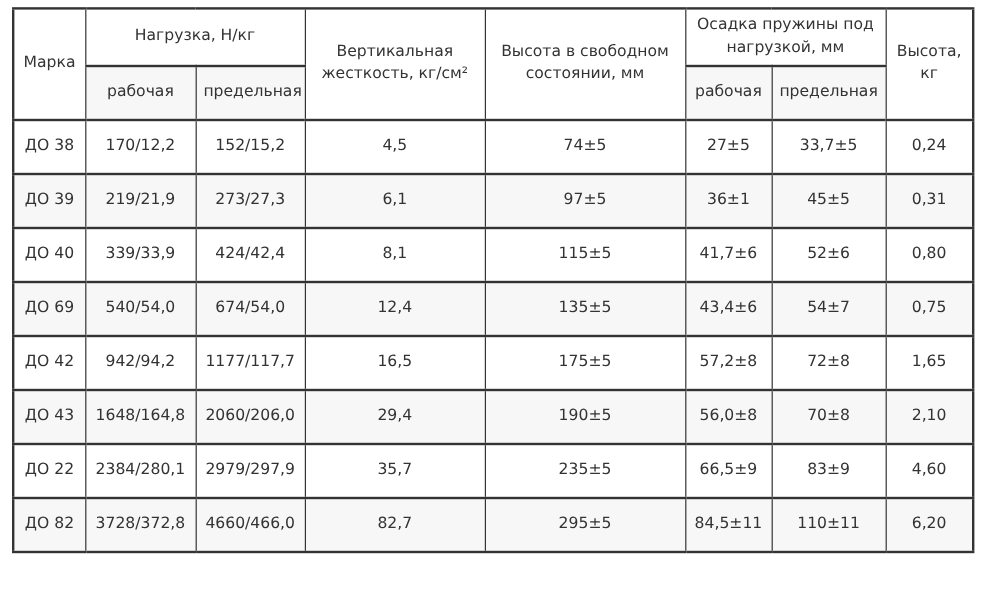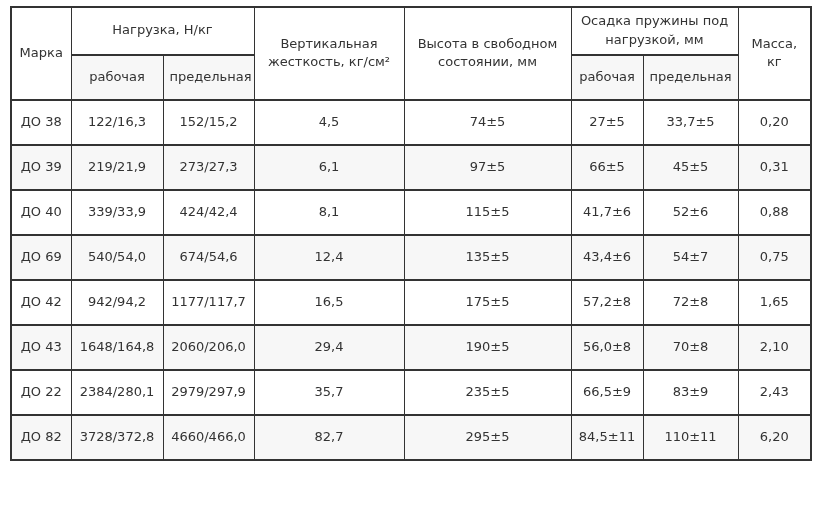--- a/index.html
+++ b/index.html
@@ -55,64 +55,64 @@
       <col style="width:95px">
       <col style="width:73px">
     </colgroup>
     <thead>
       <tr class="group-row">
         <th rowspan="2">Марка</th>
         <th colspan="2">Нагрузка, Н/кг</th>
         <th rowspan="2">Вертикальная жесткость, кг/см²</th>
         <th rowspan="2">Высота в свободном состоянии, мм</th>
         <th colspan="2">Осадка пружины под нагрузкой, мм</th>
-        <th rowspan="2">Масса, кг</th>
+        <th rowspan="2">Высота, кг</th>
       </tr>
       <tr class="sub-row">
         <th class="sub-cell">рабочая</th>
         <th class="sub-cell">предельная</th>
         <th class="sub-cell">рабочая</th>
         <th class="sub-cell">предельная</th>
       </tr>
     </thead>
     <tbody>
       <tr>
         <td>ДО 38</td>
-        <td>122/16,3</td>
+        <td>170/12,2</td>
         <td>152/15,2</td>
         <td>4,5</td>
         <td>74±5</td>
         <td>27±5</td>
         <td>33,7±5</td>
-        <td>0,20</td>
+        <td>0,24</td>
       </tr>
       <tr>
         <td>ДО 39</td>
         <td>219/21,9</td>
         <td>273/27,3</td>
         <td>6,1</td>
         <td>97±5</td>
-        <td>66±5</td>
+        <td>36±1</td>
         <td>45±5</td>
         <td>0,31</td>
       </tr>
       <tr>
         <td>ДО 40</td>
         <td>339/33,9</td>
         <td>424/42,4</td>
         <td>8,1</td>
         <td>115±5</td>
         <td>41,7±6</td>
         <td>52±6</td>
-        <td>0,88</td>
+        <td>0,80</td>
       </tr>
       <tr>
         <td>ДО 69</td>
         <td>540/54,0</td>
-        <td>674/54,6</td>
+        <td>674/54,0</td>
         <td>12,4</td>
         <td>135±5</td>
         <td>43,4±6</td>
         <td>54±7</td>
         <td>0,75</td>
       </tr>
       <tr>
         <td>ДО 42</td>
         <td>942/94,2</td>
         <td>1177/117,7</td>
@@ -133,21 +133,21 @@
         <td>2,10</td>
       </tr>
       <tr>
         <td>ДО 22</td>
         <td>2384/280,1</td>
         <td>2979/297,9</td>
         <td>35,7</td>
         <td>235±5</td>
         <td>66,5±9</td>
         <td>83±9</td>
-        <td>2,43</td>
+        <td>4,60</td>
       </tr>
       <tr>
         <td>ДО 82</td>
         <td>3728/372,8</td>
         <td>4660/466,0</td>
         <td>82,7</td>
         <td>295±5</td>
         <td>84,5±11</td>
         <td>110±11</td>
         <td>6,20</td>

